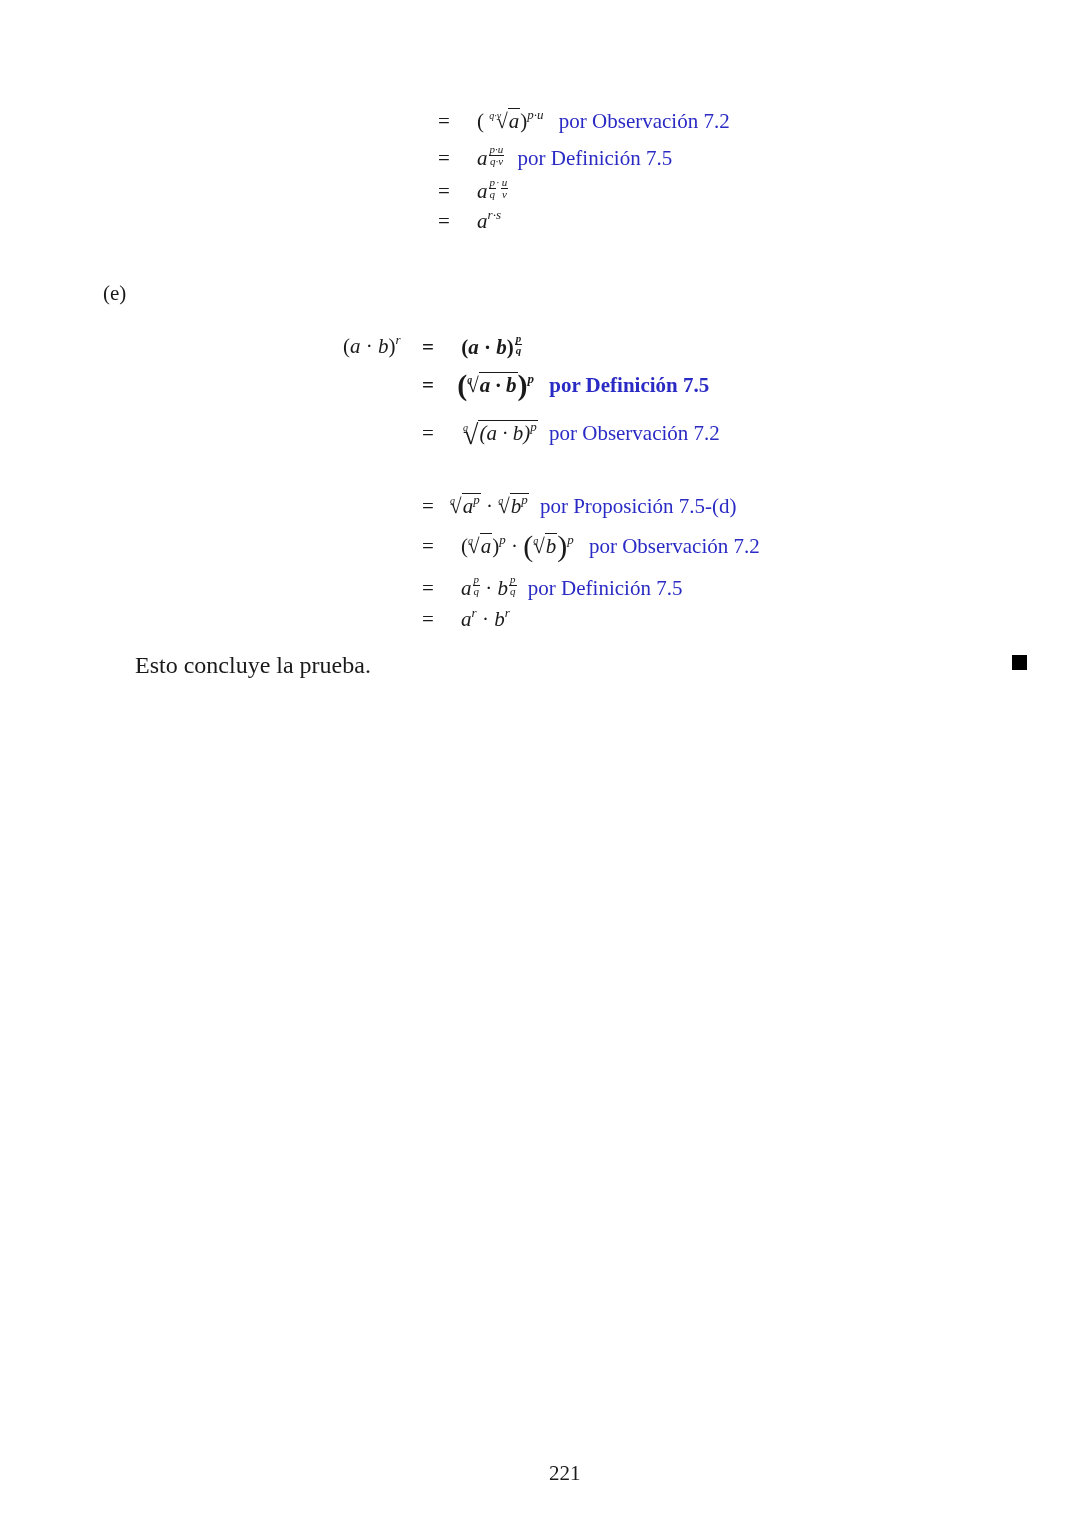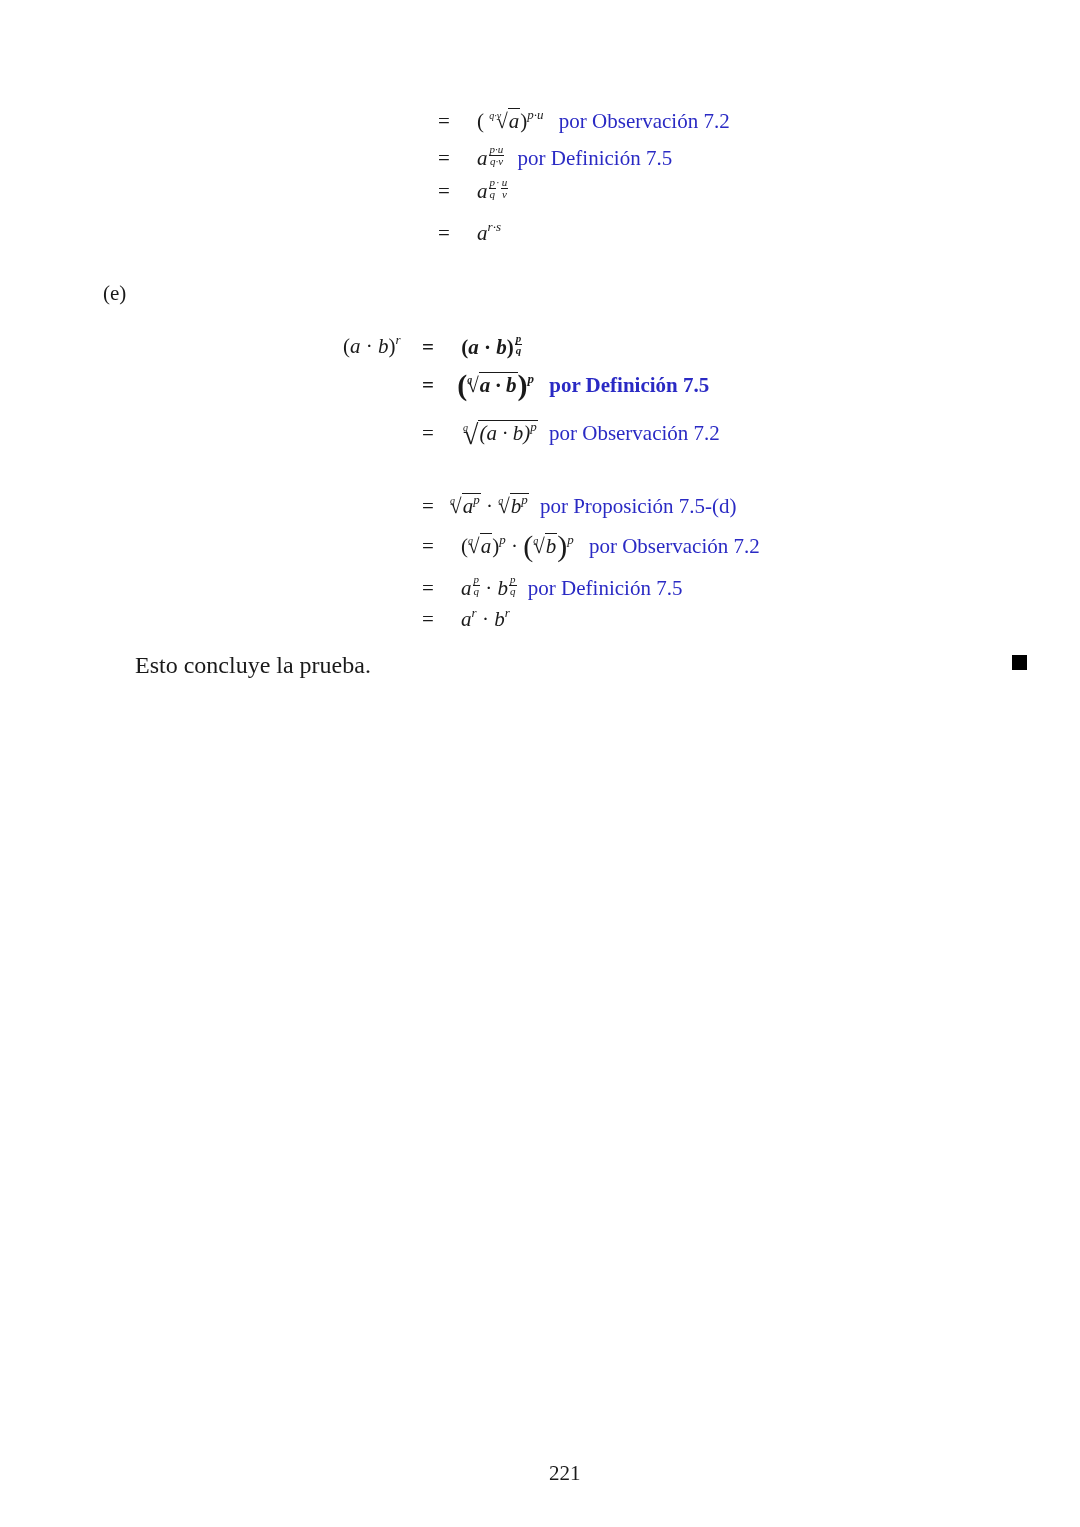--- a/index.html
+++ b/index.html
@@ -43,21 +43,21 @@
   <div class="row" style="left:438px;top:177px;">
     <span>=</span>
     <span class="it" style="margin-left:22px;">a</span><span class="frac">
         <span class="n">p</span>
         <span>q</span>
       </span><span style="font-size:11px;vertical-align:12px;">·</span><span class="frac">
         <span class="n">u</span>
         <span>v</span>
       </span>
   </div>
-  <div class="row" style="left:438px;top:220px;">
+  <div class="row" style="left:438px;top:208px;">
     <span>=</span>
     <span class="it" style="margin-left:22px;">a</span><sup>r·s</sup>
   </div>
 
   <div class="label-e">(e)</div>
 
   <div class="row" style="left:343px;top:333px;">
     <span>(</span><span class="it">a</span> · <span class="it">b</span><span>)</span><sup>r</sup>
   </div>
 

